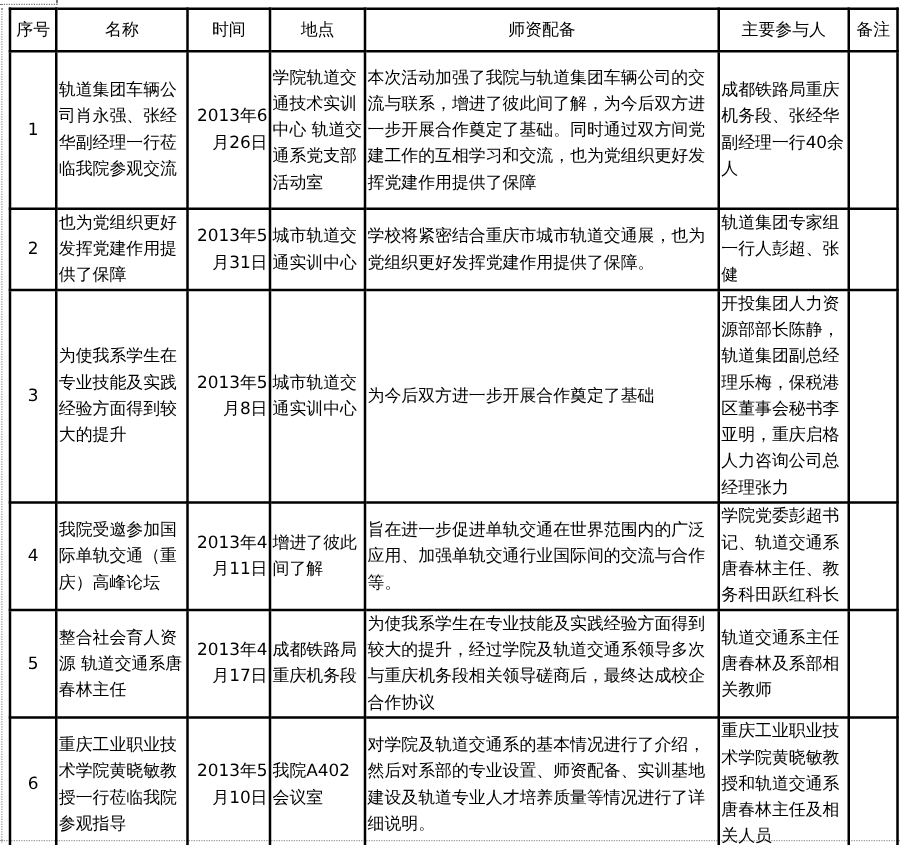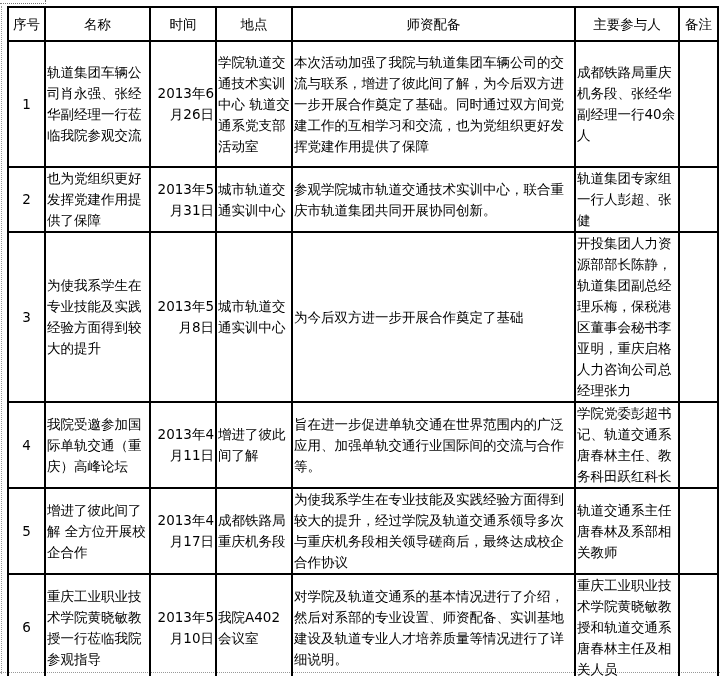--- a/index.html
+++ b/index.html
@@ -61,21 +61,21 @@
       <td class="c-place">学院轨道交通技术实训中心 轨道交通系党支部活动室</td>
       <td class="c-content">本次活动加强了我院与轨道集团车辆公司的交流与联系，增进了彼此间了解，为今后双方进一步开展合作奠定了基础。同时通过双方间党建工作的互相学习和交流，也为党组织更好发挥党建作用提供了保障</td>
       <td class="c-people">成都铁路局重庆机务段、张经华副经理一行40余人</td>
       <td class="c-note"></td>
     </tr>
     <tr style="height:63px">
       <td class="c-no">2</td>
       <td class="c-name">也为党组织更好发挥党建作用提供了保障</td>
       <td class="c-time">2013年5月31日</td>
       <td class="c-place">城市轨道交通实训中心</td>
-      <td class="c-content">参观学院城市轨道交通技术实训中心，联合重庆市轨道集团共同开展协同创新。</td>
+      <td class="c-content">学校将紧密结合重庆市城市轨道交通展，也为党组织更好发挥党建作用提供了保障。</td>
       <td class="c-people">轨道集团专家组一行人彭超、张健</td>
       <td class="c-note"></td>
     </tr>
     <tr style="height:168px">
       <td class="c-no">3</td>
       <td class="c-name">为使我系学生在专业技能及实践经验方面得到较大的提升</td>
       <td class="c-time">2013年5月8日</td>
       <td class="c-place">城市轨道交通实训中心</td>
       <td class="c-content">为今后双方进一步开展合作奠定了基础</td>
       <td class="c-people">开投集团人力资源部部长陈静，轨道集团副总经理乐梅，保税港区董事会秘书李亚明，重庆启格人力咨询公司总经理张力</td>
@@ -85,21 +85,21 @@
       <td class="c-no">4</td>
       <td class="c-name">我院受邀参加国际单轨交通（重庆）高峰论坛</td>
       <td class="c-time">2013年4月11日</td>
       <td class="c-place">增进了彼此间了解</td>
       <td class="c-content">旨在进一步促进单轨交通在世界范围内的广泛应用、加强单轨交通行业国际间的交流与合作等。</td>
       <td class="c-people">学院党委彭超书记、轨道交通系唐春林主任、教务科田跃红科长</td>
       <td class="c-note"></td>
     </tr>
     <tr style="height:83px">
       <td class="c-no">5</td>
-      <td class="c-name">增进了彼此间了解 全方位开展校企合作</td>
+      <td class="c-name">整合社会育人资源 轨道交通系唐春林主任</td>
       <td class="c-time">2013年4月17日</td>
       <td class="c-place">成都铁路局重庆机务段</td>
       <td class="c-content">为使我系学生在专业技能及实践经验方面得到较大的提升，经过学院及轨道交通系领导多次与重庆机务段相关领导磋商后，最终达成校企合作协议</td>
       <td class="c-people">轨道交通系主任唐春林及系部相关教师</td>
       <td class="c-note"></td>
     </tr>
     <tr style="height:105px">
       <td class="c-no">6</td>
       <td class="c-name">重庆工业职业技术学院黄晓敏教授一行莅临我院参观指导</td>
       <td class="c-time">2013年5月10日</td>

